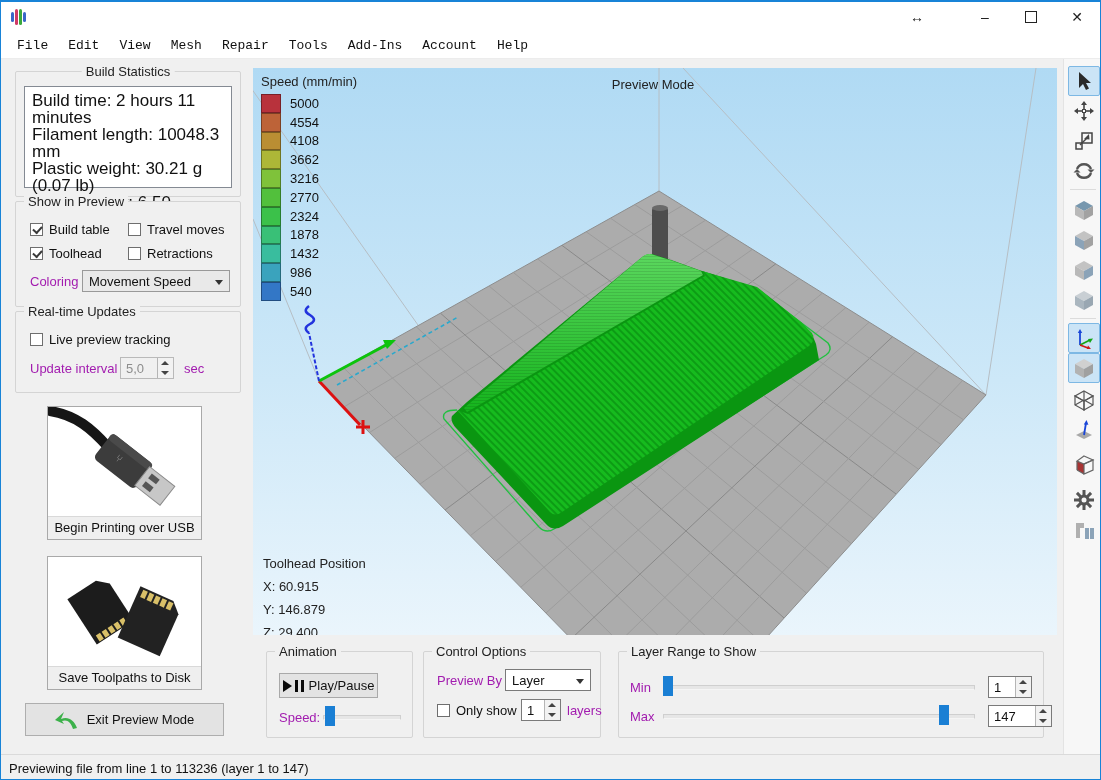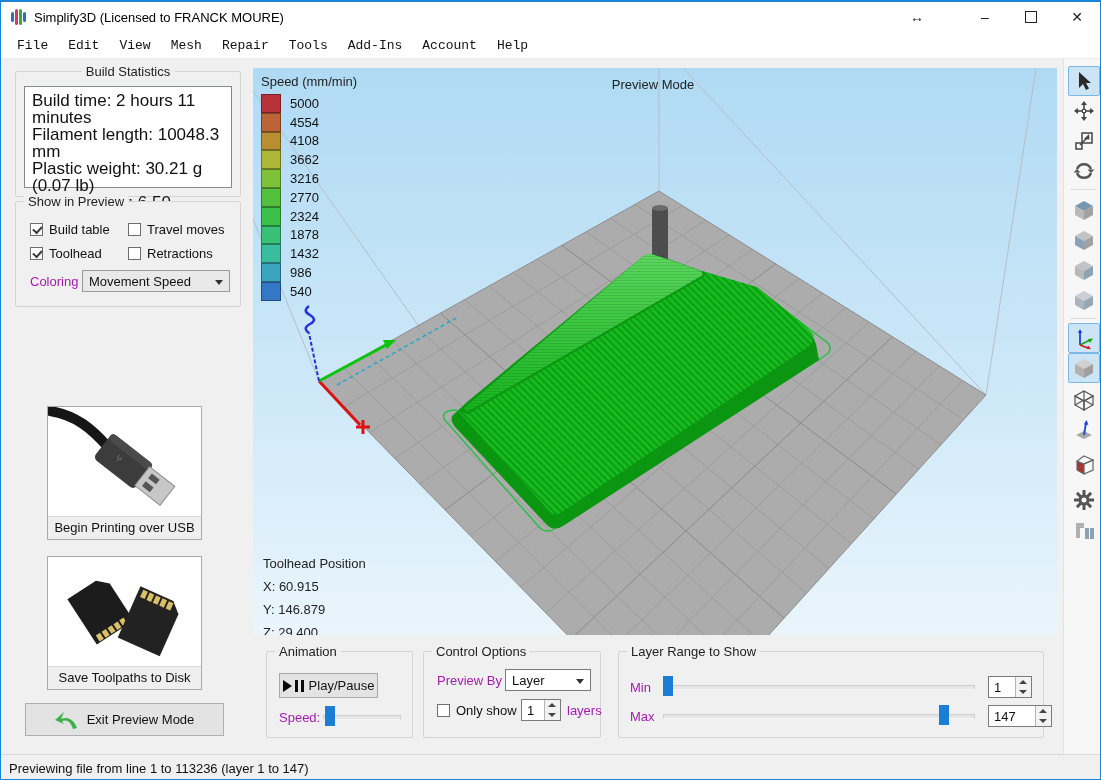--- a/index.html
+++ b/index.html
@@ -78,21 +78,20 @@
 
 <div class="window">
 
   <div class="titlebar">
     <span class="app-icon">
       <i style="height:10px;background:#3a66c8"></i>
         <i style="height:16px;background:#d03a66"></i>
         <i style="height:16px;background:#3aa93c"></i>
         <i style="height:10px;background:#3a66c8"></i>
     </span>
-    <span class="title">Simplify3D (Licensed to FRANCK MOURE)</span>
     <span class="tb-controls">
       <span class="span-btn">↔</span>
       <span class="win-btn">–</span>
       <span class="win-btn">
           <span class="max-box"></span>
         </span>
       <span class="win-btn">✕</span>
     </span>
   </div>
 
@@ -138,20 +137,36 @@
         <span class="cb"></span>
         <span>Retractions</span>
       </label>
       <span class="rowlab" style="left:14px;top:72px;">Coloring</span>
       <div class="combo gray" style="left:66px;top:68px;width:148px;">
         <span>Movement Speed</span>
         <span class="arr"></span>
       </div>
     </div>
 
+    <div class="gb" style="left:14px;top:252px;width:226px;height:82px;">
+      <span class="gb-title">Real-time Updates</span>
+      <label class="cbrow" style="left:14px;top:20px;">
+        <span class="cb"></span>
+        <span>Live preview tracking</span>
+      </label>
+      <span class="rowlab" style="left:14px;top:49px;">Update interval</span>
+      <div class="spin disabled" style="left:104px;top:45px;width:54px;">
+        <span class="val">5,0</span>
+        <span class="btns">
+            <span class="u"></span>
+            <span class="d"></span>
+          </span>
+      </div>
+      <span class="rowlab" style="left:168px;top:49px;">sec</span>
+    </div>
 
     <div class="img-btn" style="top:347px;">
       <svg width="153" height="110" viewBox="0 0 153 110">
         <rect width="153" height="110" fill="#ffffff"></rect>
         <path d="M2,4 C28,8 44,22 60,40" stroke="#161616" stroke-width="10" fill="none" stroke-linecap="round"></path>
         <g transform="rotate(38 80 58)">
           <rect x="48" y="42" width="52" height="32" rx="5" fill="#3c3c3c"></rect>
           <rect x="48" y="42" width="52" height="8" rx="4" fill="#4a4a4a"></rect>
           <rect x="98" y="46" width="32" height="24" fill="#c7c7c7" stroke="#8b8b8b"></rect>
           <rect x="104" y="50" width="10" height="6" fill="#555"></rect>

